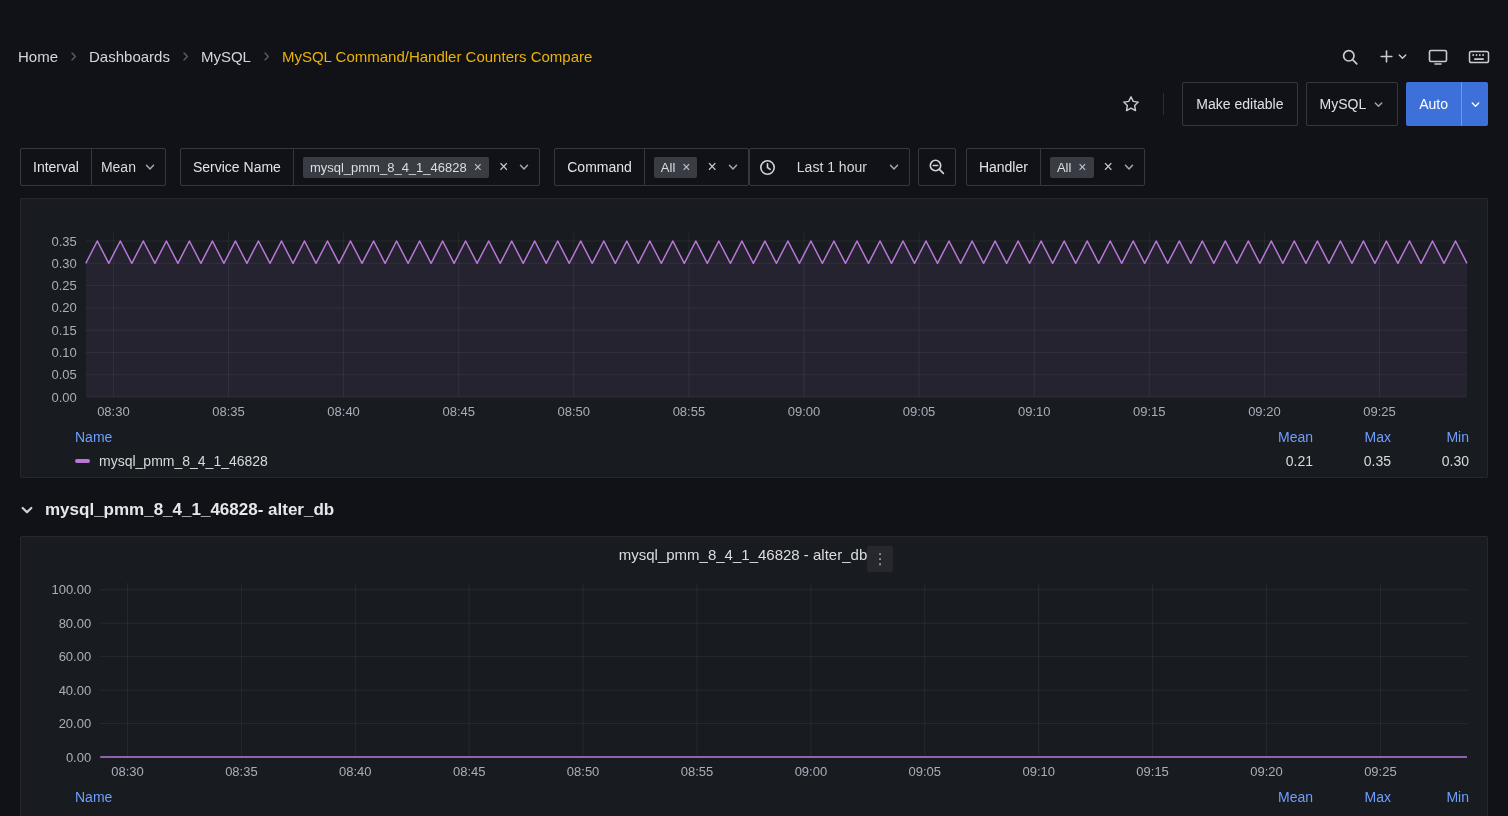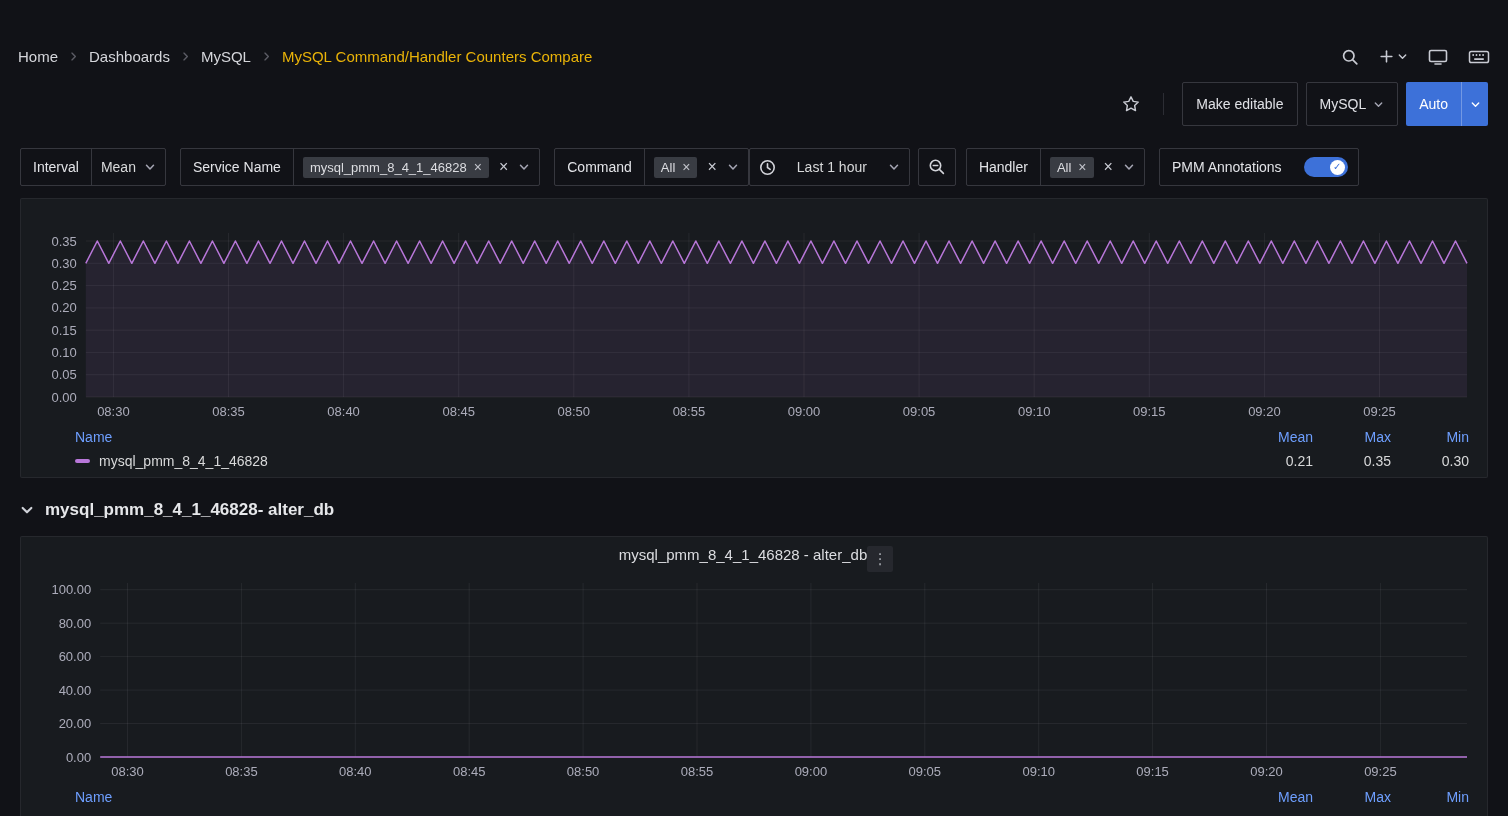--- a/index.html
+++ b/index.html
@@ -238,43 +238,37 @@
       <div class="fgroup sq">
           <svg width="18" height="18" viewBox="0 0 18 18">
             <circle cx="7.5" cy="7.5" r="5.2" fill="none" stroke="currentColor" stroke-width="1.6"></circle>
             <line x1="5.3" y1="7.5" x2="9.7" y2="7.5" stroke="currentColor" stroke-width="1.6" stroke-linecap="round"></line>
             <line x1="11.6" y1="11.6" x2="15.4" y2="15.4" stroke="currentColor" stroke-width="1.6" stroke-linecap="round"></line>
           </svg>
         </div>
     </div>
   </div>
 
-  <div class="filter-row" style="justify-content:flex-start;gap:14px">
+  <div class="filter-row" style="justify-content:flex-start;">
     <div class="fgroup">
       <div class="flabel">Handler</div>
       <div class="fvalue">
         <span class="chip">
           <span>All</span>
           <span class="chip-x">×</span>
         </span>
         <span class="clear-x">×</span>
         <span class="chev">
             <svg width="12" height="12" viewBox="0 0 12 12">
               <path d="M2.5 4.3L6 8l3.5-3.7" fill="none" stroke="currentColor" stroke-width="1.5" stroke-linecap="round" stroke-linejoin="round"></path>
             </svg>
           </span>
       </div>
     </div>
 
-    <div class="fgroup">
-      <div class="flabel" style="border-right:none">PMM Annotations</div>
-      <div class="toggle">
-        <div class="knob">✓</div>
-      </div>
-    </div>
   </div>
 </div>
 
 <div class="panel" id="panel1">
   <div class="chart" id="chart0">
       <svg width="1442" height="200">
         <line x1="52.8" y1="172.0" x2="1434" y2="172.0" stroke="rgba(204,204,220,0.08)"></line>
         <text x="43.8" y="176.5" text-anchor="end">0.00</text>
         <line x1="52.8" y1="149.7" x2="1434" y2="149.7" stroke="rgba(204,204,220,0.08)"></line>
         <text x="43.8" y="154.2" text-anchor="end">0.05</text>

